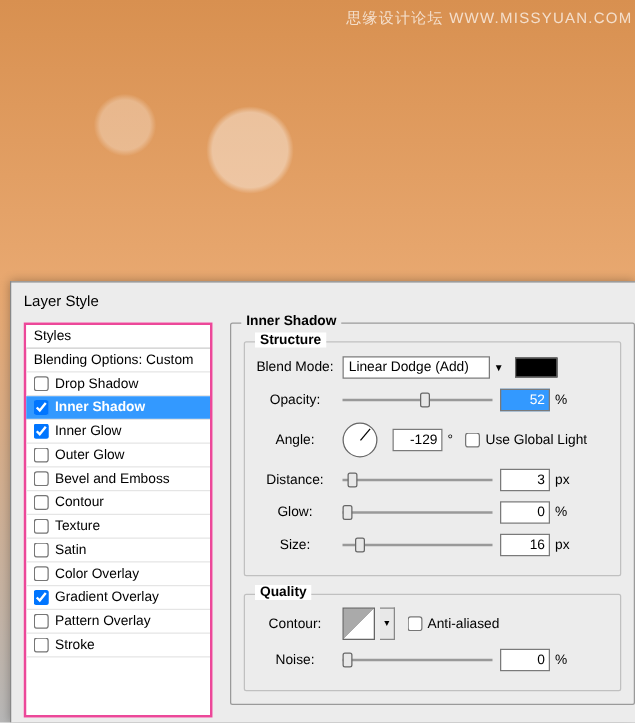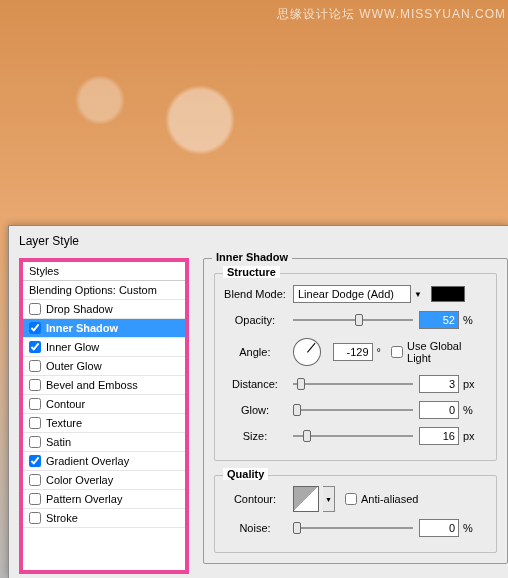--- a/index.html
+++ b/index.html
@@ -42,22 +42,22 @@
 .title {
   padding: 8px 10px 10px;
   font-size: 12px;
   color: #000;
 }
 .content {
   display: flex;
   padding: 0 0 0 10px;
 }
 .styles-panel {
-  width: 170px;
-  border: 4px solid #ec4899;
+  width: 151px;
+  border: 2px solid #ec4899;
   background: #fff;
 }
 .styles-header {
   padding: 3px 6px;
   border-bottom: 1px solid #ccc;
   background: #fff;
 }
 .style-row {
   display: flex;
   align-items: center;
@@ -259,26 +259,26 @@
           </div>
           <div class="style-row indent">
             <input type="checkbox" style="">
             <span>Texture</span>
           </div>
           <div class="style-row">
             <input type="checkbox" style="">
             <span>Satin</span>
           </div>
           <div class="style-row">
+            <input type="checkbox" style="">
+            <span>Color Overlay</span>
+          </div>
+          <div class="style-row">
             <input type="checkbox" checked="" style="">
             <span>Gradient Overlay</span>
-          </div>
-          <div class="style-row">
-            <input type="checkbox" style="">
-            <span>Color Overlay</span>
           </div>
           <div class="style-row">
             <input type="checkbox" style="">
             <span>Pattern Overlay</span>
           </div>
           <div class="style-row">
             <input type="checkbox" style="">
             <span>Stroke</span>
           </div>
         </div>

